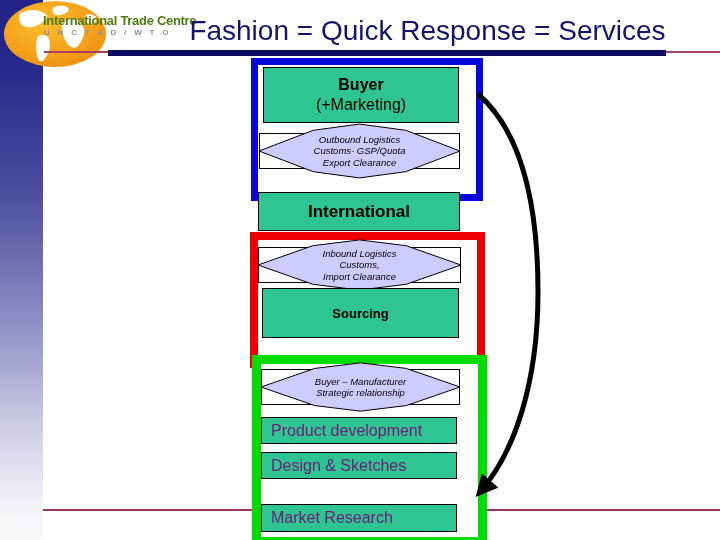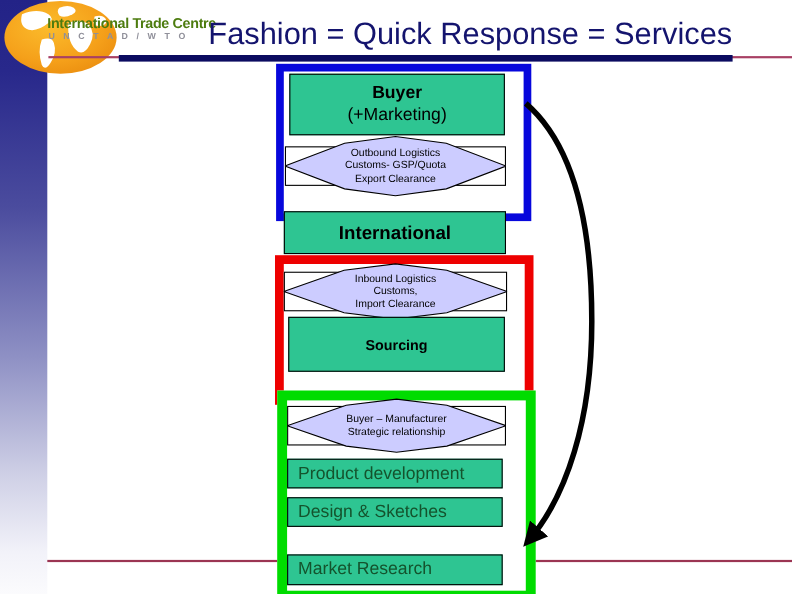--- a/index.html
+++ b/index.html
@@ -54,26 +54,26 @@
   .band3{left:0px;top:-3px;width:199px;height:52px;}
   .band-side{
     position:absolute;top:50%;transform:translateY(-50%);
     width:50px;height:34px;background:#fff;border:1px solid #000;
   }
   .band-side.left{left:0;} .band-side.right{right:0;}
   .hex-svg{position:absolute;left:0;top:0;width:100%;height:100%;display:block;}
   .band-text{
     position:absolute;inset:0;display:flex;flex-direction:column;
     align-items:center;justify-content:center;
-    font-size:9.5px;line-height:11.5px;color:#000;text-align:center;
+    font-size:9.5px;line-height:11.5px;color:#000;text-align:center;font-style:italic;
   }
   
   .step{
     position:absolute;left:0;width:196px;background:#2EC592;border:1px solid #000;
-    font-size:16px;color:#14532d;padding-left:9px;box-sizing:border-box;
+    font-size:16px;color:#701a75;padding-left:9px;box-sizing:border-box;
     display:flex;align-items:center;white-space:nowrap;
   }
   .step0{top:53px;height:27px;}
   .step1{top:88px;height:27px;}
   .step2{top:124px;height:28px;margin-top:16px;}
 
   .arrow-overlay{position:absolute;left:0;top:0;width:720px;height:540px;pointer-events:none;}
 </style>
 </head>
 <body>

